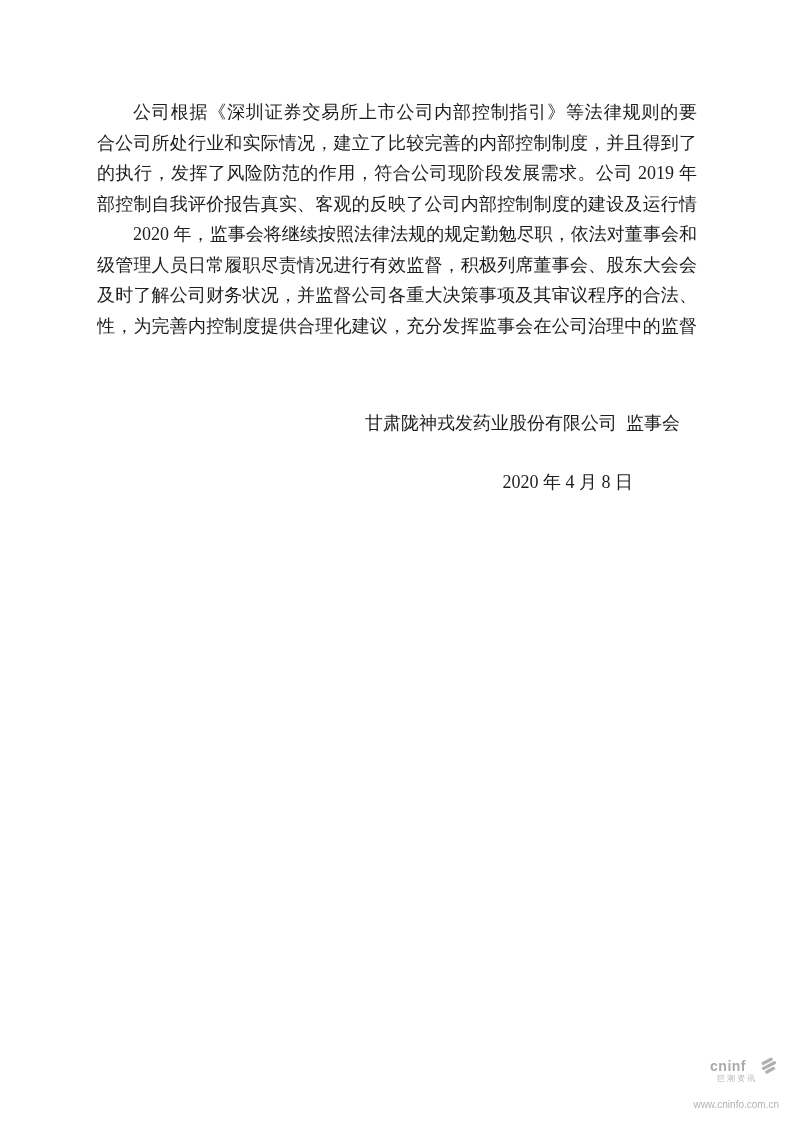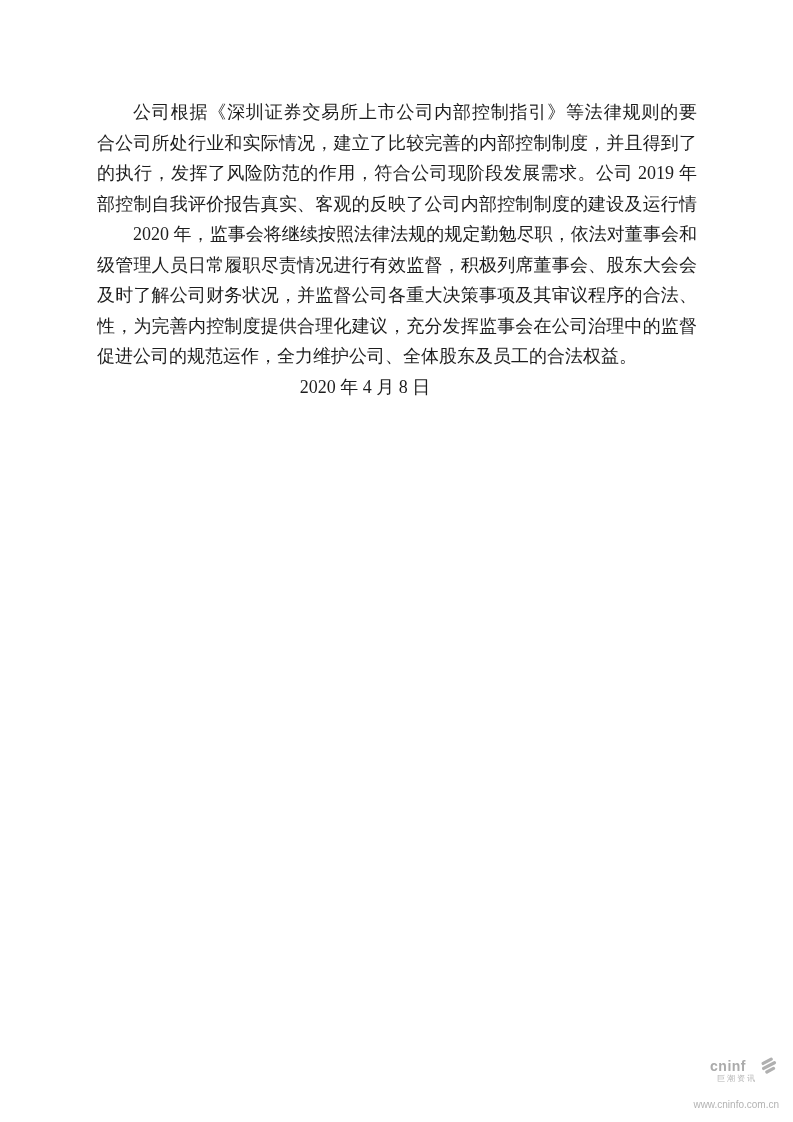--- a/index.html
+++ b/index.html
@@ -37,23 +37,24 @@
   .indent {
     text-indent: 2em;
   }
   .sig-company {
     margin-top: 67px;
     text-align: right;
     padding-right: 17px;
     white-space: pre;
   }
   .sig-date {
-    text-align: center;
+    text-align: right;
     padding-right: 64px;
     white-space: pre;
+    margin-top: 28px;
   }
   .watermark {
     position: absolute;
     right: 14px;
     bottom: 12px;
     text-align: right;
     color: #b0b0b0;
     font-family: "Liberation Sans", "DejaVu Sans", sans-serif;
     line-height: 1.1;
     user-select: none;
@@ -97,22 +98,22 @@
 
     <div class="line just indent">公司根据《深圳证券交易所上市公司内部控制指引》等法律规则的要求，结</div>
     <div class="line just">合公司所处行业和实际情况，建立了比较完善的内部控制制度，并且得到了有效</div>
     <div class="line just">的执行，发挥了风险防范的作用，符合公司现阶段发展需求。公司 2019 年度内</div>
     <div class="line just">部控制自我评价报告真实、客观的反映了公司内部控制制度的建设及运行情况。</div>
 
     <div class="line just indent">2020 年，监事会将继续按照法律法规的规定勤勉尽职，依法对董事会和高</div>
     <div class="line just">级管理人员日常履职尽责情况进行有效监督，积极列席董事会、股东大会会议，</div>
     <div class="line just">及时了解公司财务状况，并监督公司各重大决策事项及其审议程序的合法、合规</div>
     <div class="line just">性，为完善内控制度提供合理化建议，充分发挥监事会在公司治理中的监督作用，</div>
-    <div class="line">促进公司的规范运作，全力维护公司、全体股东及员工的合法权益。</div>
 
+    <div class="line sig-company">甘肃陇神戎发药业股份有限公司  监事会</div>
     <div class="line sig-date">2020 年 4 月 8 日</div>
   </div>
 
   <div class="watermark">
     <div class="logo-row">
       <span class="logo-text">cninf</span>
       <span class="logo-icon">
         <svg viewBox="0 0 24 22" width="20" height="17" xmlns="http://www.w3.org/2000/svg">
           <g fill="#b0b0b0" transform="rotate(-28 12 11)">
             <rect x="4.5" y="3" width="16" height="4.2" rx="2.1"></rect>

